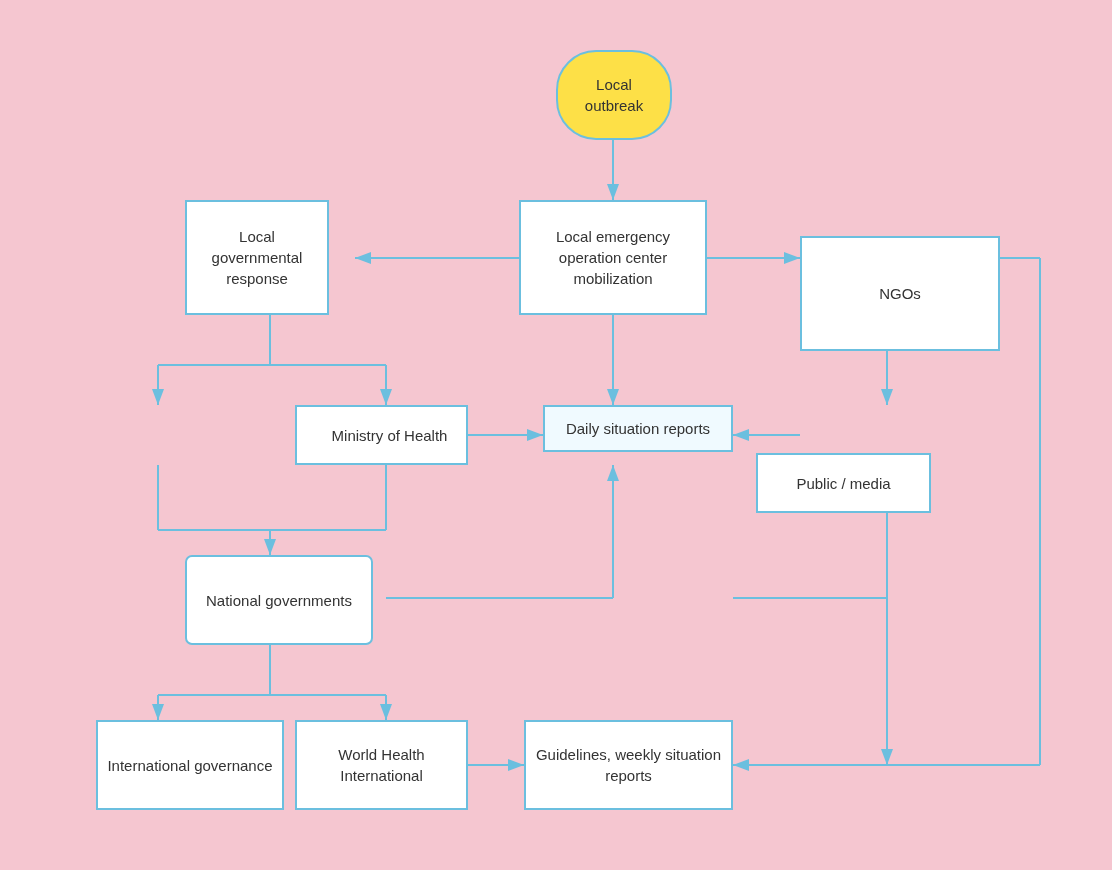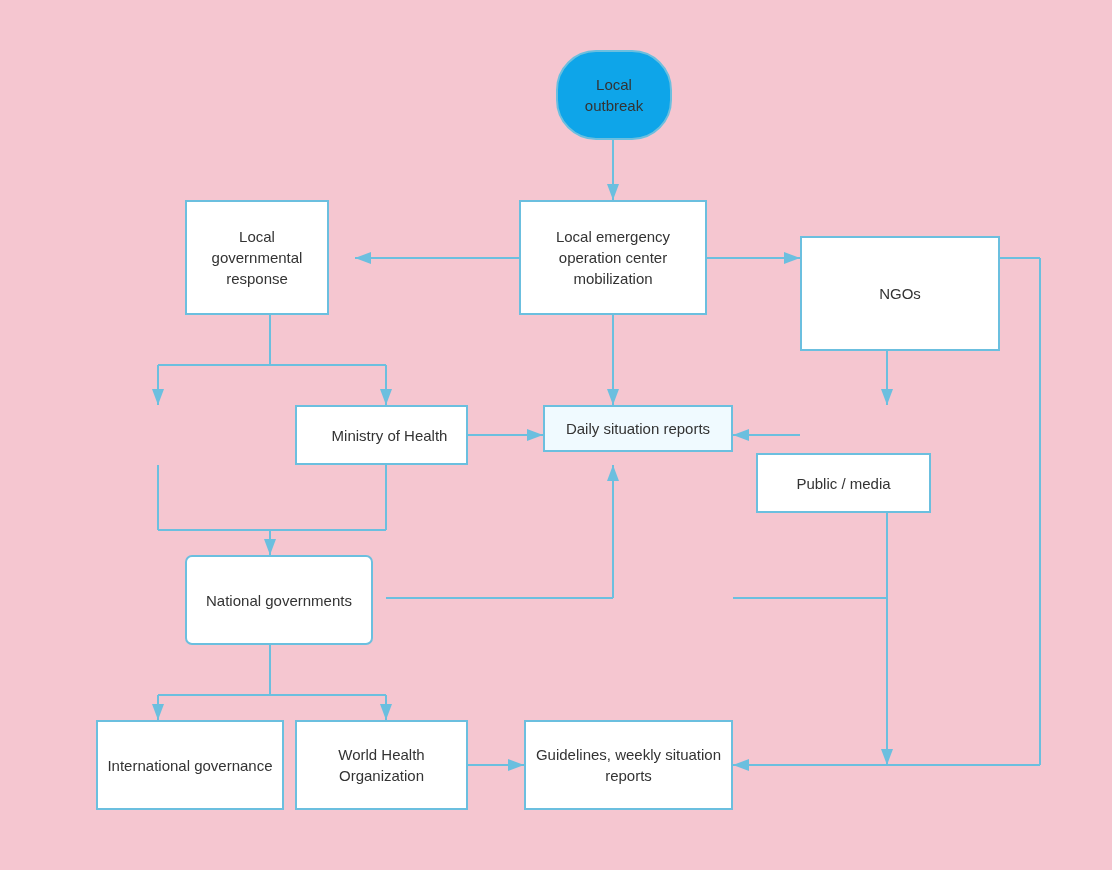--- a/index.html
+++ b/index.html
@@ -24,21 +24,21 @@
       align-items: center;
       justify-content: center;
       text-align: center;
       font-size: 15px;
       color: #333;
       line-height: 1.4;
       padding: 8px;
     }
     .node-pill {
       position: absolute;
-      background: #0ea5e9;
+      background: #fde047;
       border: 2px solid #6bbfdf;
       border-radius: 40px;
       display: flex;
       align-items: center;
       justify-content: center;
       text-align: center;
       font-size: 15px;
       color: #333;
       line-height: 1.4;
       padding: 8px;
@@ -169,21 +169,21 @@
 governments</span>
   </div>
 
   <div class="node" style="left:64px; top:720px; width:188px; height:90px;margin-left:32px;">
     <span>International
 governance</span>
   </div>
 
   <div class="node" style="left:295px; top:720px; width:173px; height:90px;">
     <span>World Health
-Organization</span>
+International</span>
   </div>
 
   <div class="node" style="left:524px; top:720px; width:209px; height:90px;">
     <span>Guidelines, weekly
 situation reports</span>
   </div>
 
 </div>
 
 </body></html>

